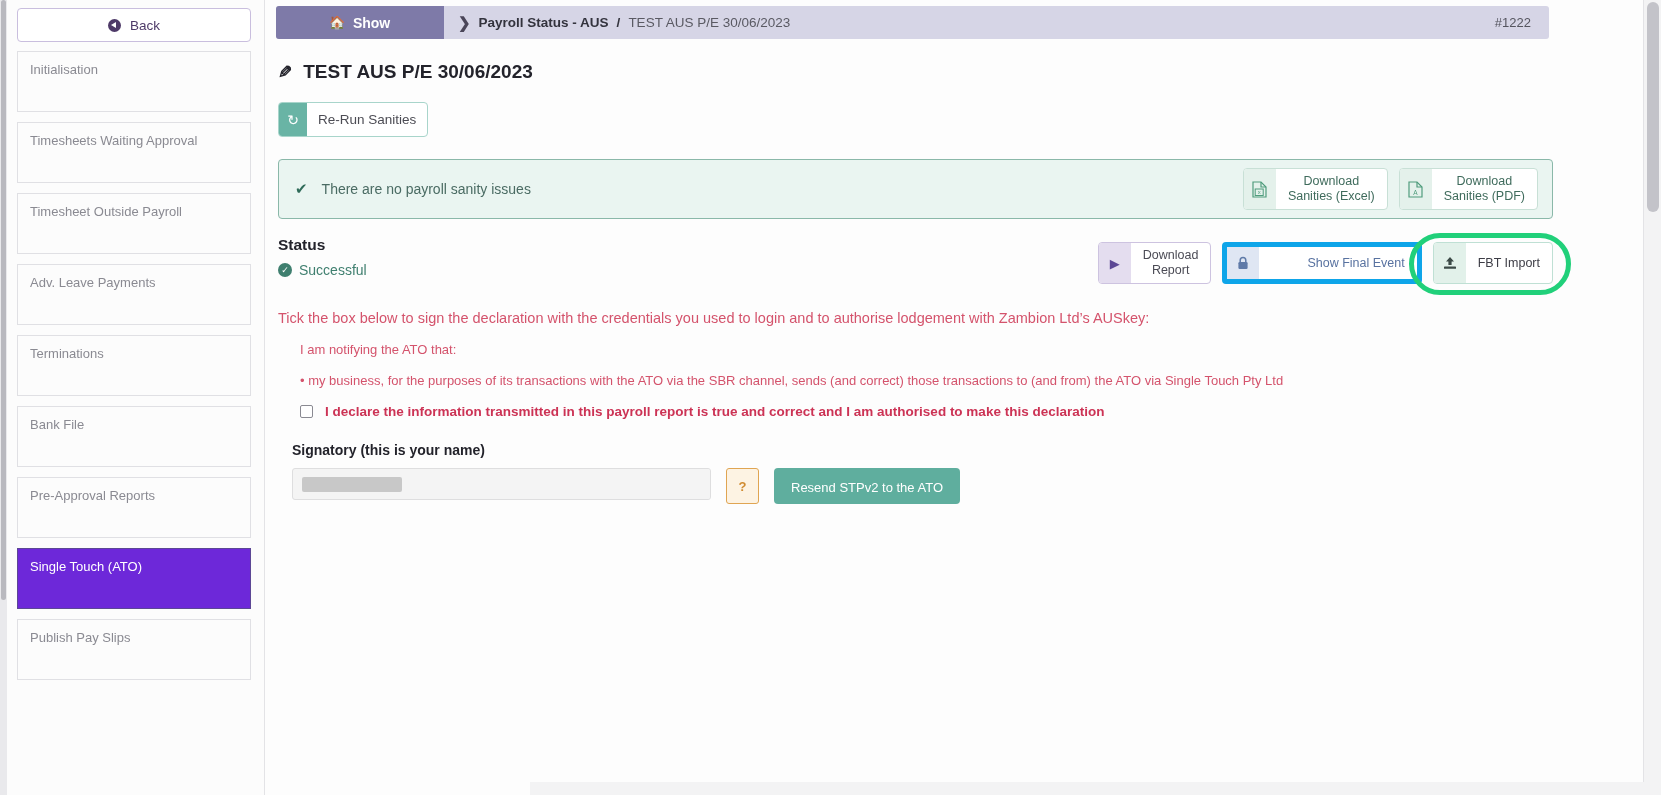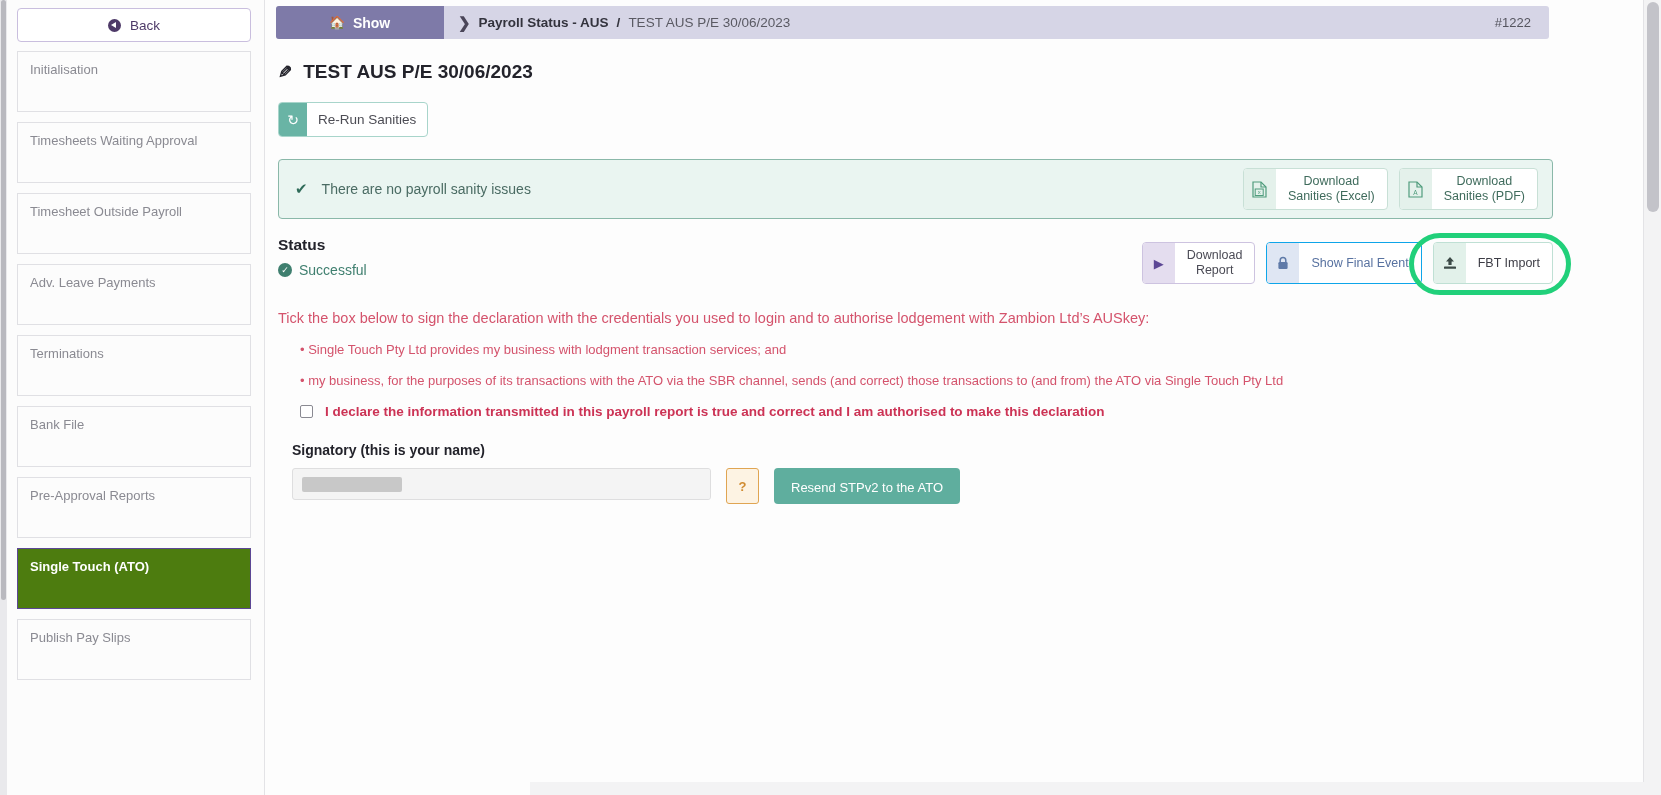--- a/index.html
+++ b/index.html
@@ -79,24 +79,24 @@
     border-radius: 0;
     background: #fcfcfc;
     color: #8a8a92;
     font-size: 13px;
     padding: 10px 12px;
     margin-bottom: 10px;
     cursor: pointer;
     overflow: hidden;
   }
   .nav-card.active {
-    background: #4d7c0f;
+    background: #6d28d9;
     border-color: #5c4795;
     color: #ffffff;
-    font-weight: bold;
+    font-weight: normal;
   }
 
   
   .main {
     position: relative;
     flex: 1;
     height: 795px;
     background: #fdfdfd;
     overflow: hidden;
   }
@@ -272,21 +272,21 @@
     align-items: stretch;
     height: 42px;
     border-radius: 4px;
     background: #ffffff;
     overflow: hidden;
     cursor: pointer;
   }
   .act-btn.purple { border: 1px solid #cdc3e0; }
   .act-btn.purple .act-icon { background: #e4ddef; color: #5c4795; }
   .act-btn.purple .act-label { color: #4b4b55; }
-  .act-btn.blue { border: 1px solid #0ea5e9; }
+  .act-btn.blue { border: 5px solid #0ea5e9; gap: 36px; }
   .act-btn.blue .act-icon { background: #dfe6f3; color: #5f7aa8; }
   .act-btn.blue .act-label { color: #5872a0; }
   .act-btn.green { border: 1px solid #bfe0d4; }
   .act-btn.green .act-icon { background: #e2f1ea; color: #3c4a47; }
   .act-btn.green .act-label { color: #3d3d46; }
   .act-icon {
     width: 32px;
     display: flex;
     align-items: center;
     justify-content: center;
@@ -564,21 +564,21 @@
           </span>
           <span class="act-label">FBT Import</span>
         </div>
         <div class="highlight-ring"></div>
       </div>
     </div>
 
     
     <div class="decl">
       <div class="decl-head">Tick the box below to sign the declaration with the credentials you used to login and to authorise lodgement with Zambion Ltd’s AUSkey:</div>
-      <div class="decl-line">• Single Touch Pty Ltd provides my business with lodgment transaction services; and</div>
+      <div class="decl-line">I am notifying the ATO that:</div>
       <div class="decl-line">• my business, for the purposes of its transactions with the ATO via the SBR channel, sends (and correct) those transactions to (and from) the ATO via Single Touch Pty Ltd</div>
       <div class="decl-check-row">
         <span class="decl-box"></span>
         <span class="decl-strong">I declare the information transmitted in this payroll report is true and correct and I am authorised to make this declaration</span>
       </div>
     </div>
 
     
     <div class="sig-block">
       <div class="sig-label">Signatory (this is your name)</div>

